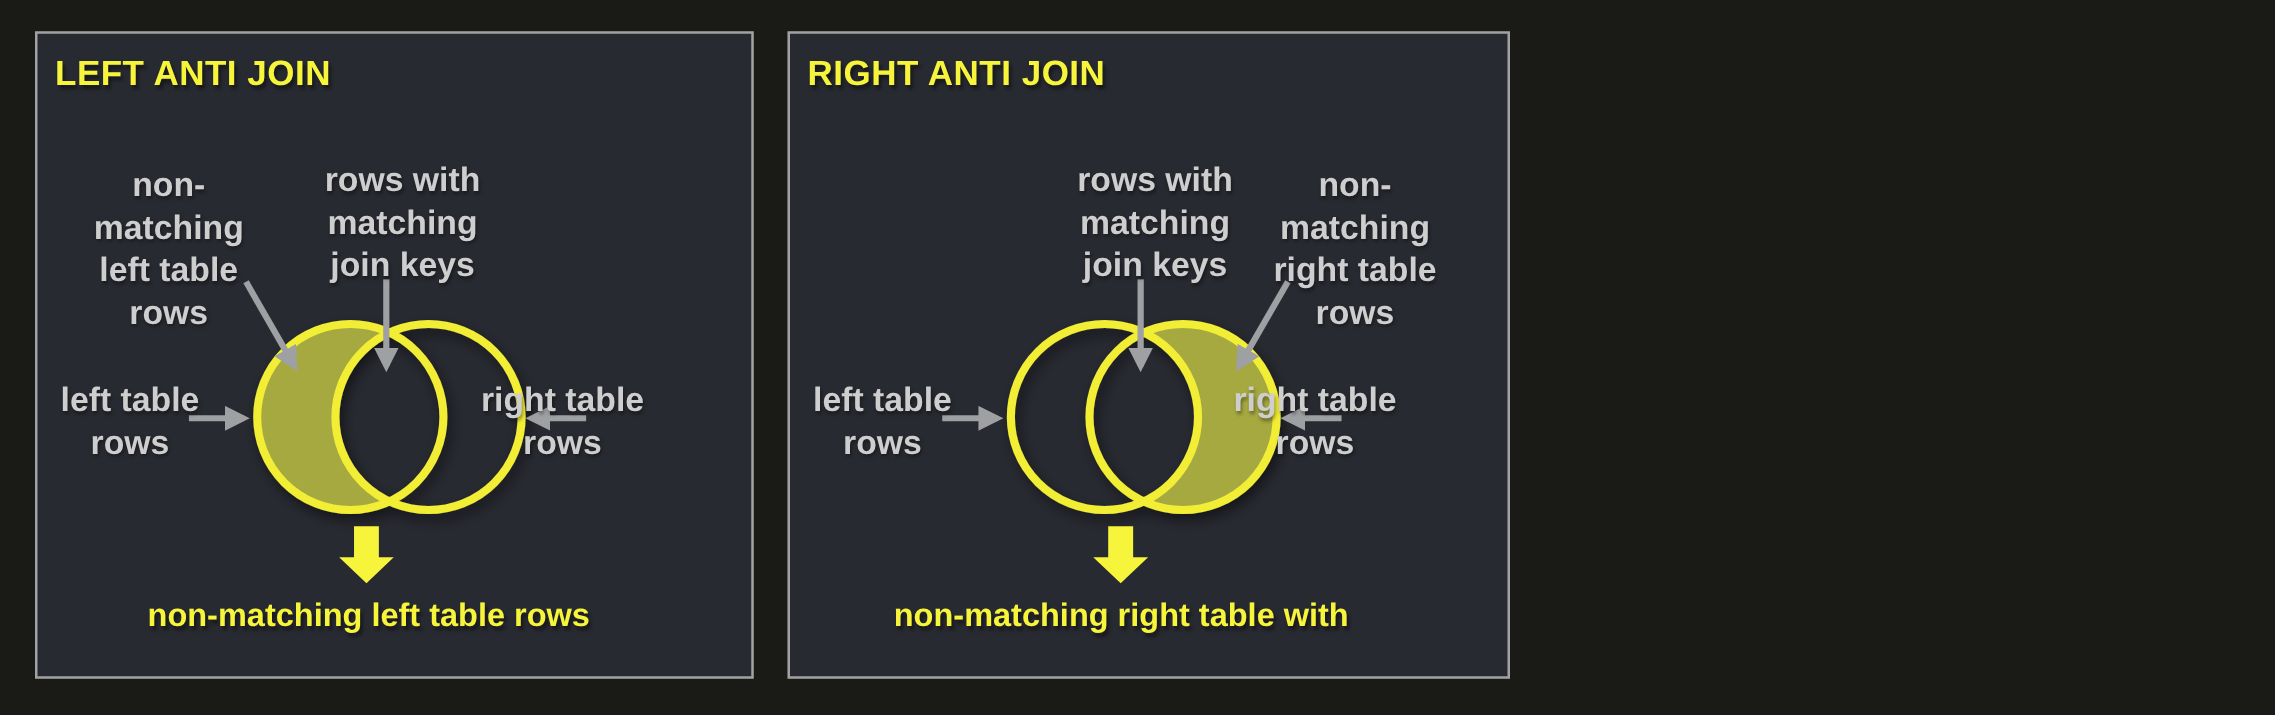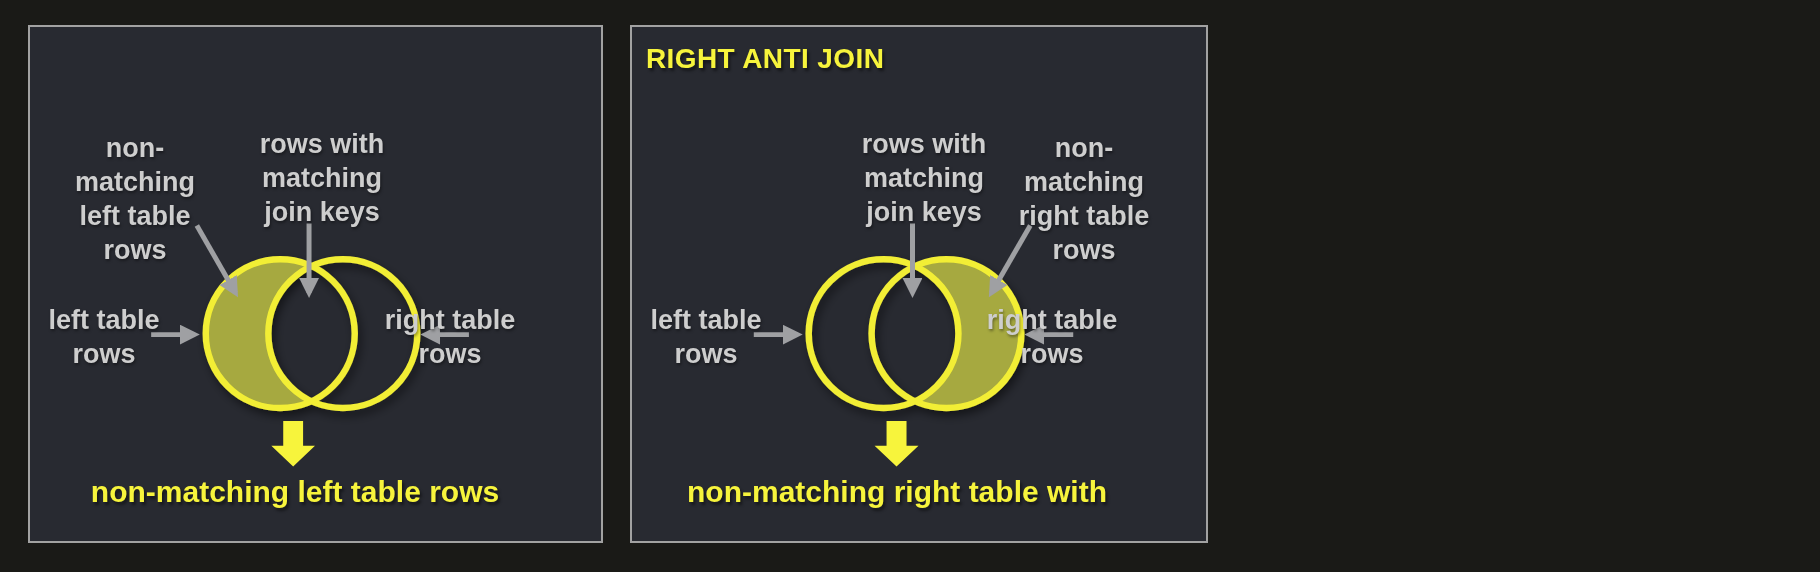--- a/index.html
+++ b/index.html
@@ -36,30 +36,31 @@
     font-weight:bold;
   }
   .lbl-nonmatching{top:104px;width:180px;}
   .p-left  .lbl-nonmatching{left:15px;}
   .p-right .lbl-nonmatching{left:362px;}
   .lbl-matching{top:100px;left:202px;width:180px;}
   .lbl-left-table{top:276px;left:-6px;width:160px;}
   .lbl-right-table{top:276px;left:340px;width:160px;}
   .result{
     position:absolute;top:447px;left:15px;width:500px;
-    text-align:center;font-size:30px;font-weight:bold;line-height:36px;
+    text-align:center;font-size:26px;font-weight:bold;line-height:36px;
     color:#f7f43c;
     text-shadow:2px 3px 3px rgba(0,0,0,.45);
     white-space:nowrap;
   }
 </style>
 </head>
 <body>
 
 <section class="panel p-left">
+  <div class="panel-title">LEFT ANTI JOIN</div>
 
   <svg class="venn" viewBox="0 0 575 518" preserveAspectRatio="none">
     <defs>
       <mask id="cut-right-l">
         <rect width="575" height="518" fill="#ffffff"></rect>
         <circle cx="315" cy="309" r="75" fill="#000000"></circle>
       </mask>
       <filter id="shadow-l" x="-30%" y="-30%" width="160%" height="160%">
         <feDropShadow dx="3" dy="5" stdDeviation="5" flood-color="#000000" flood-opacity="0.5"></feDropShadow>
       </filter>

